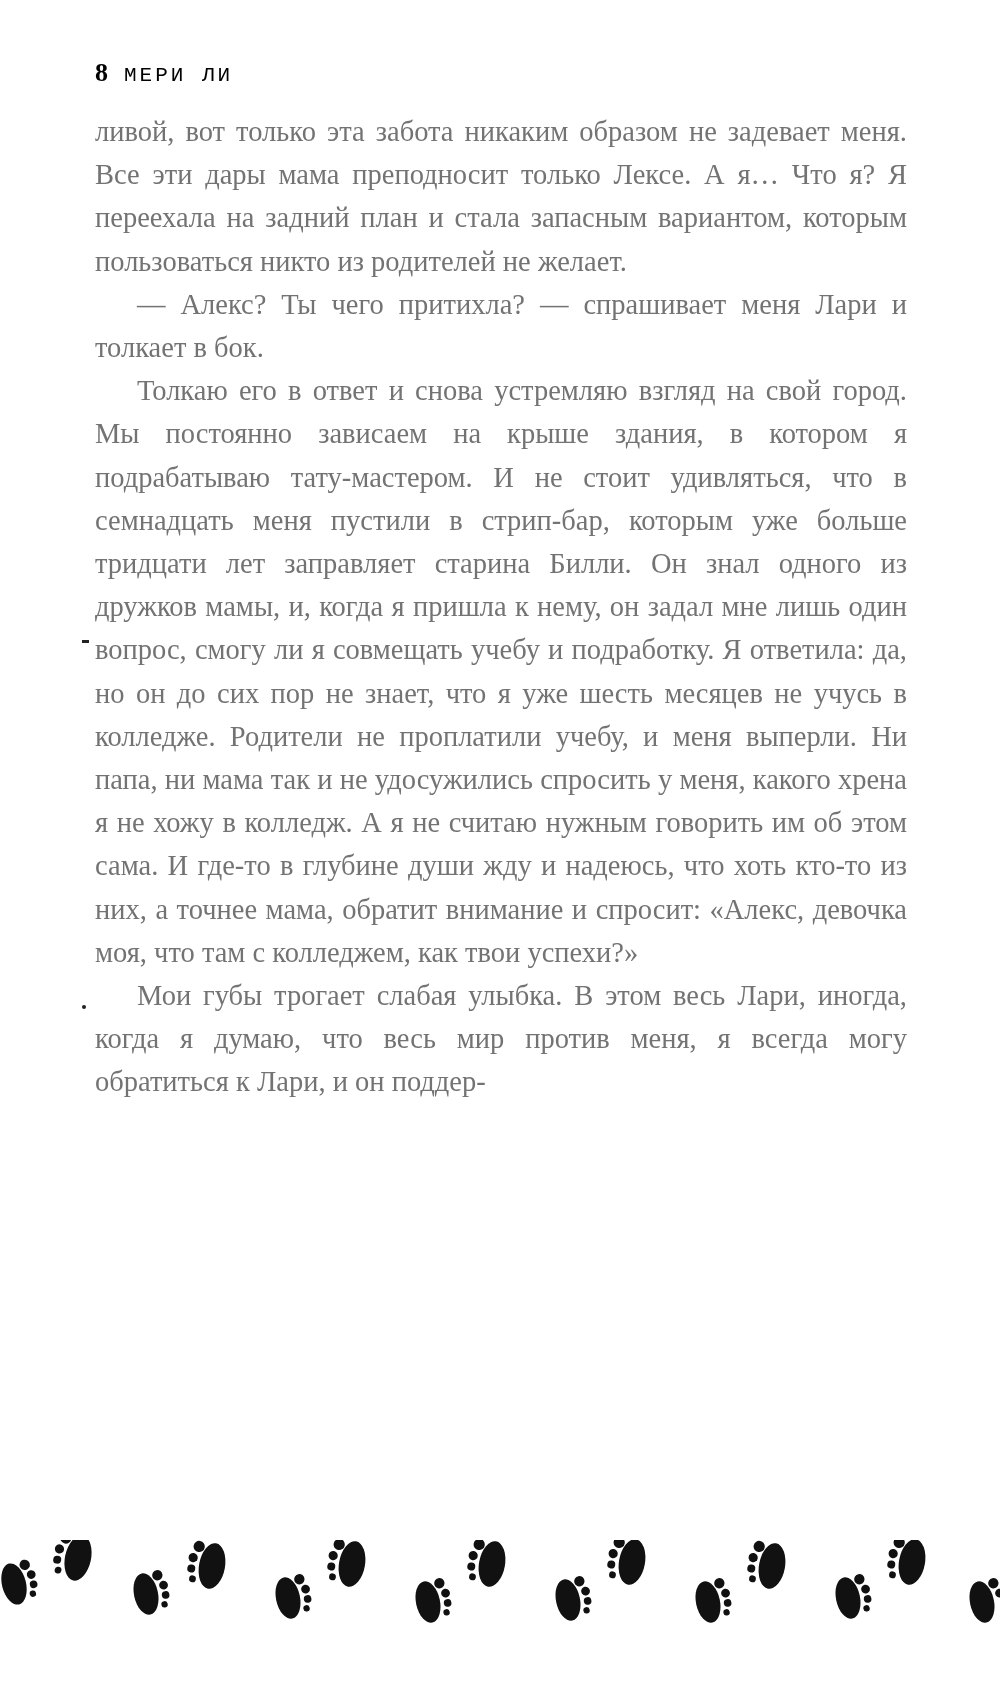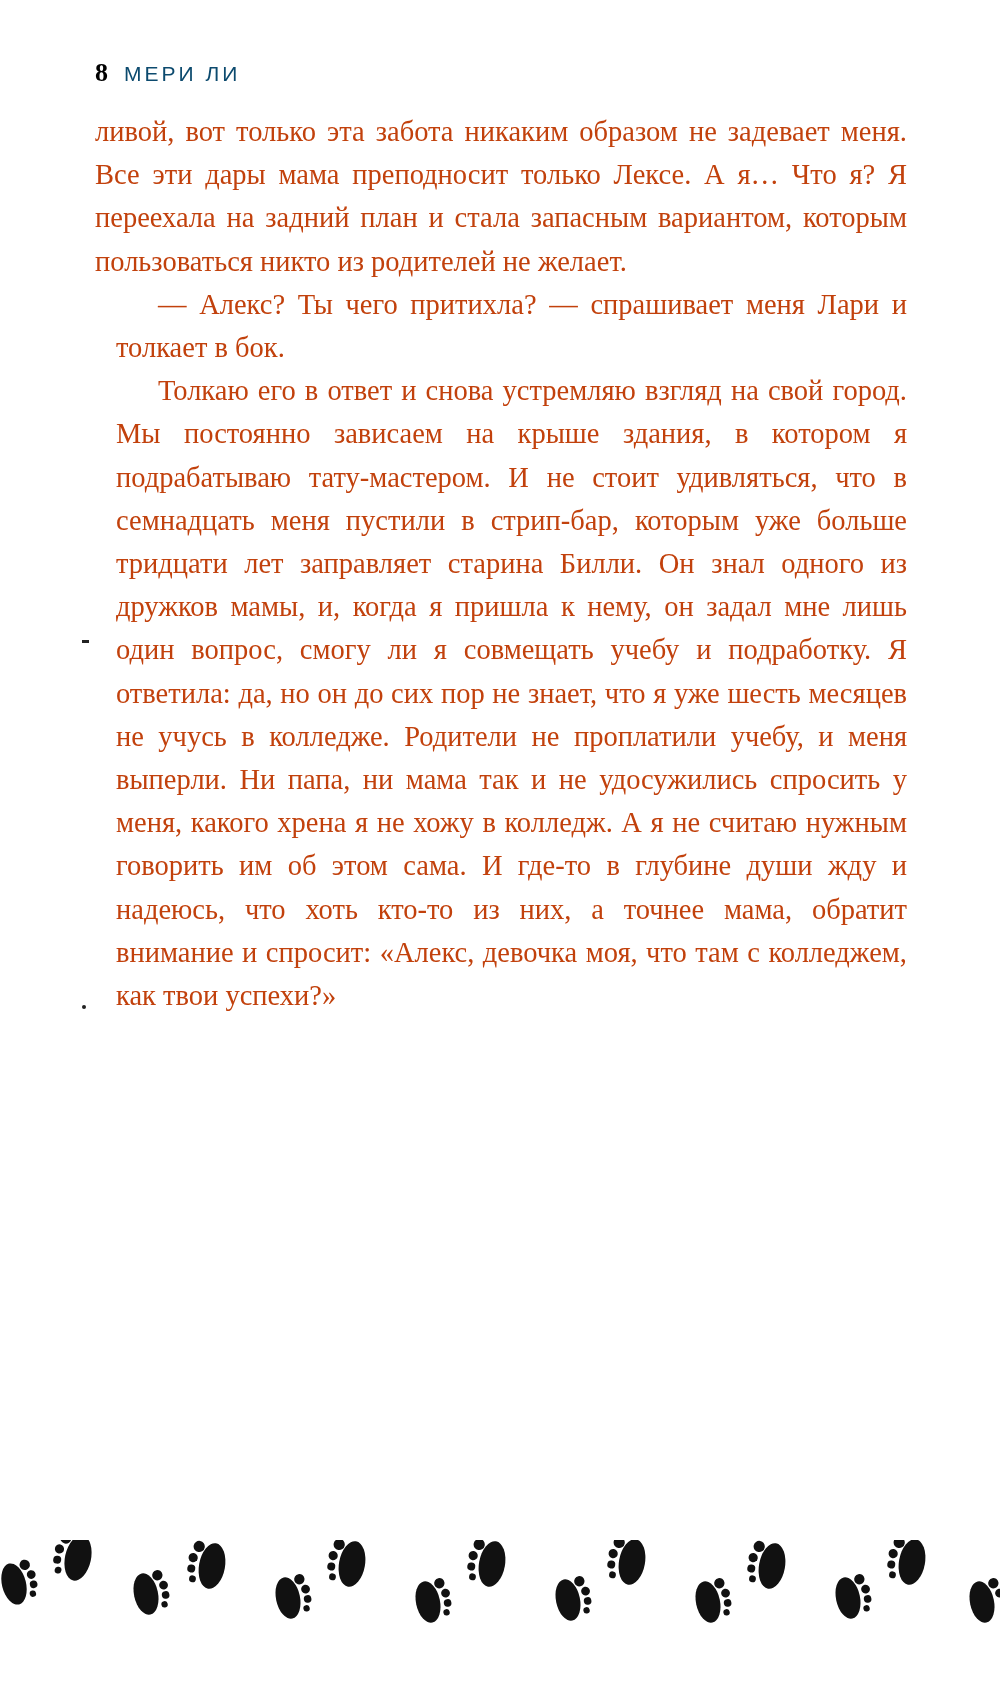--- a/index.html
+++ b/index.html
@@ -35,47 +35,46 @@
     gap: 16px;
   }
   .folio {
     font-family: "Liberation Serif", serif;
     font-weight: 700;
     font-size: 26px;
     letter-spacing: 0px;
     color: #000;
   }
   .head-title {
-    font-family: Liberation Sans, sans-serif;
+    font-family: Liberation Mono, monospace;
     font-size: 21px;
     letter-spacing: 3.0px;
     text-transform: uppercase;
-    color: #0c4a6e;
+    color: #000000;
   }
 
   .body-text {
     position: absolute;
     left: 95px;
     top: 110px;
     width: 812px;
     font-size: 28.5px;
     line-height: 43.2px;
     text-align: justify;
-    color: #c2410c;
+    color: #737373;
     -webkit-font-smoothing: antialiased;
   }
   .body-text p {
     margin: 0;
     text-indent: 0;
     text-align: justify;
     text-justify: inter-word;
   }
   .body-text p.indent {
     text-indent: 42px;
-    margin-left: 21px;
   }
   .body-text p:last-child {
     text-align: justify;
   }
 
   
   .margin-mark {
     position: absolute;
     background: #222;
   }
@@ -111,20 +110,21 @@
     <span class="head-title">МЕРИ ЛИ</span>
   </div>
 
   <div class="margin-mark mark-a"></div>
   <div class="margin-mark mark-b"></div>
 
   <div class="body-text">
     <p>ливой, вот только эта забота никаким образом не задевает меня. Все эти дары мама преподносит только Лексе. А я… Что я? Я переехала на задний план и стала запасным вариантом, которым пользоваться никто из родителей не желает.</p>
     <p class="indent">— Алекс? Ты чего притихла? — спрашивает меня Лари и толкает в бок.</p>
     <p class="indent">Толкаю его в ответ и снова устремляю взгляд на свой город. Мы постоянно зависаем на крыше здания, в котором я подрабатываю тату-мастером. И не стоит удивляться, что в семнадцать меня пустили в стрип-бар, которым уже больше тридцати лет заправляет старина Билли. Он знал одного из дружков мамы, и, когда я пришла к нему, он задал мне лишь один вопрос, смогу ли я совмещать учебу и подработку. Я ответила: да, но он до сих пор не знает, что я уже шесть месяцев не учусь в колледже. Родители не проплатили учебу, и меня выперли. Ни папа, ни мама так и не удосужились спросить у меня, какого хрена я не хожу в колледж. А я не считаю нужным говорить им об этом сама. И где-то в глубине души жду и надеюсь, что хоть кто-то из них, а точнее мама, обратит внимание и спросит: «Алекс, девочка моя, что там с колледжем, как твои успехи?»</p>
+    <p class="indent">Мои губы трогает слабая улыбка. В этом весь Лари, иногда, когда я думаю, что весь мир против меня, я всегда могу обратиться к Лари, и он поддер-</p>
   </div>
 
   <svg class="footprints" viewBox="0 0 1000 120" xmlns="http://www.w3.org/2000/svg">
     <g fill="#111111">
 
       <g transform="translate(14,44) rotate(-14)">
         <ellipse cx="0" cy="0" rx="12" ry="21"></ellipse>
         <circle cx="15" cy="-16" r="5.2"></circle>
         <circle cx="19" cy="-5" r="4.4"></circle>
         <circle cx="19" cy="5" r="3.8"></circle>

